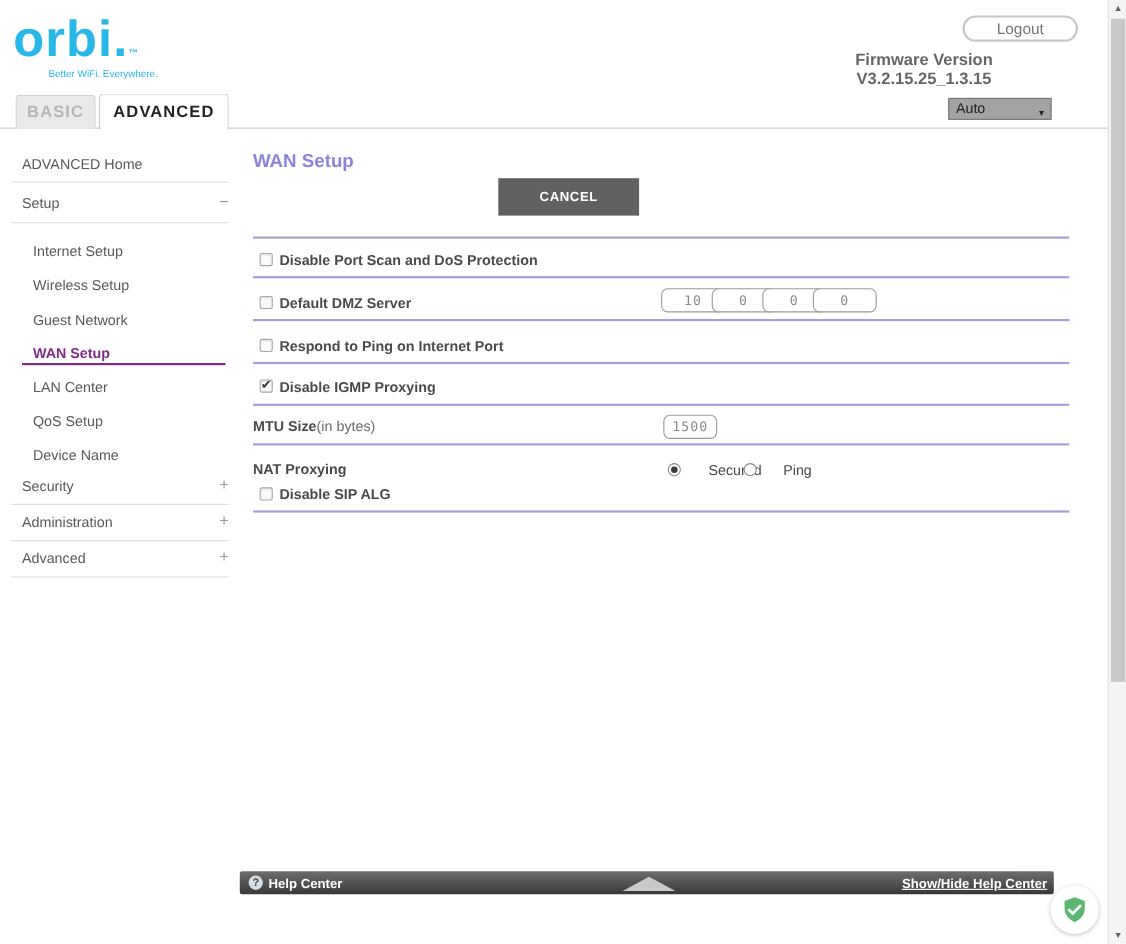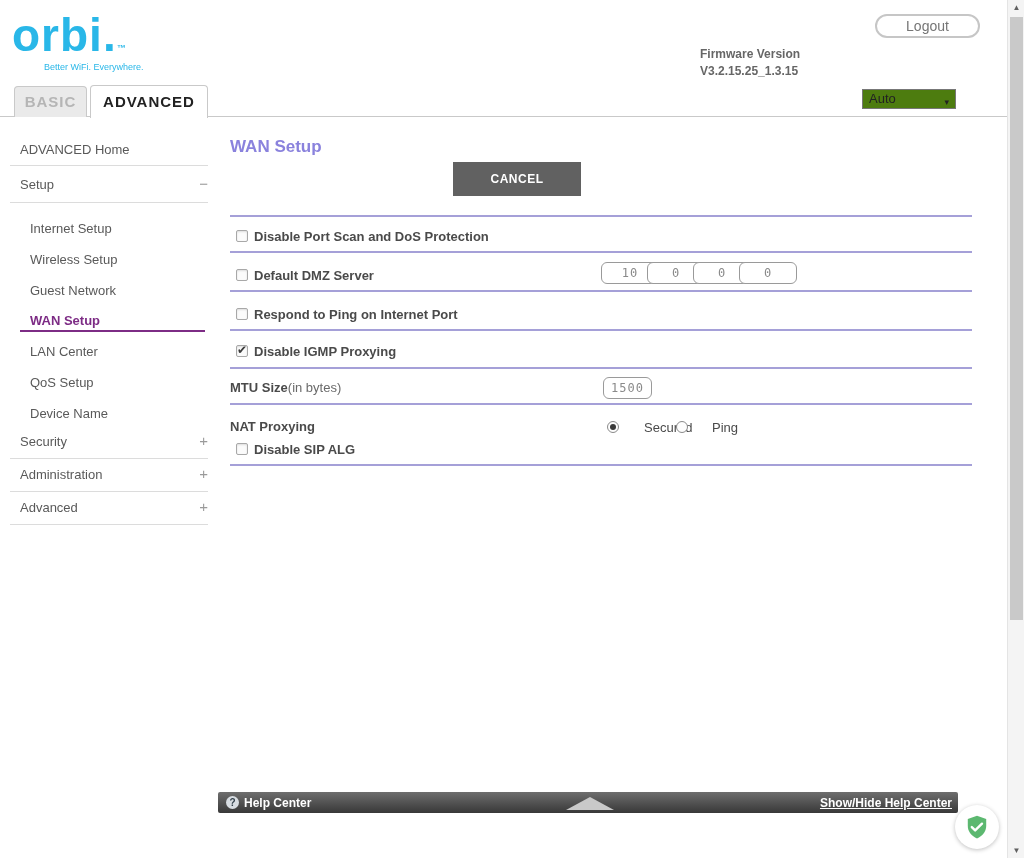--- a/index.html
+++ b/index.html
@@ -10,24 +10,24 @@
   
   .logo { position:absolute; left:12px; top:12px; color:#29b7e8; font-size:46px;
           font-weight:bold; letter-spacing:1px; line-height:1; }
   .logo .tm { font-size:9px; font-weight:bold; vertical-align:baseline; }
   .tagline { position:absolute; left:14px; top:62px; color:#29b7e8; font-size:9px;margin-left:30px; }
 
   .logout-btn { position:absolute; left:875px; top:14px; width:105px; height:24px;
                 border:2px solid #c6c6c6; border-radius:13px; background:#fff;
                 color:#757575; font-size:14px; text-align:center; line-height:20px;
                 cursor:pointer; }
-  .fw-block { position:absolute; left:700px; top:46px; width:280px; text-align:left;
-              color:#666; font-size:12px; font-weight:bold; line-height:17px; }
+  .fw-block { position:absolute; left:700px; top:46px; width:280px; text-align:center;
+              color:#666; font-size:15px; font-weight:bold; line-height:17px; }
   .lang-select { position:absolute; left:862px; top:89px; width:94px; height:20px;
-                 border:1px solid #777; background:#4d7c0f; font-size:13px; color:#222;
+                 border:1px solid #777; background:#a3a3a3; font-size:13px; color:#222;
                  line-height:18px; padding-left:6px; cursor:pointer; }
   .lang-select .arr { position:absolute; right:6px; top:3px; font-size:9px; color:#222; }
 
   
   .tabline { position:absolute; left:0; top:116px; width:1007px; height:1px; background:#c9c9c9; }
   .tab { position:absolute; top:86px; height:31px; border:1px solid #c9c9c9;
          border-bottom:none; border-radius:4px 4px 0 0; text-align:center;
          font-size:15px; font-weight:bold; letter-spacing:1px; cursor:pointer; }
   .tab.basic { left:14px; width:73px; background:#eaeaea; color:#b5b5b5; line-height:29px; }
   .tab.advanced { left:90px; top:85px; height:33px; width:118px; background:#fff;

